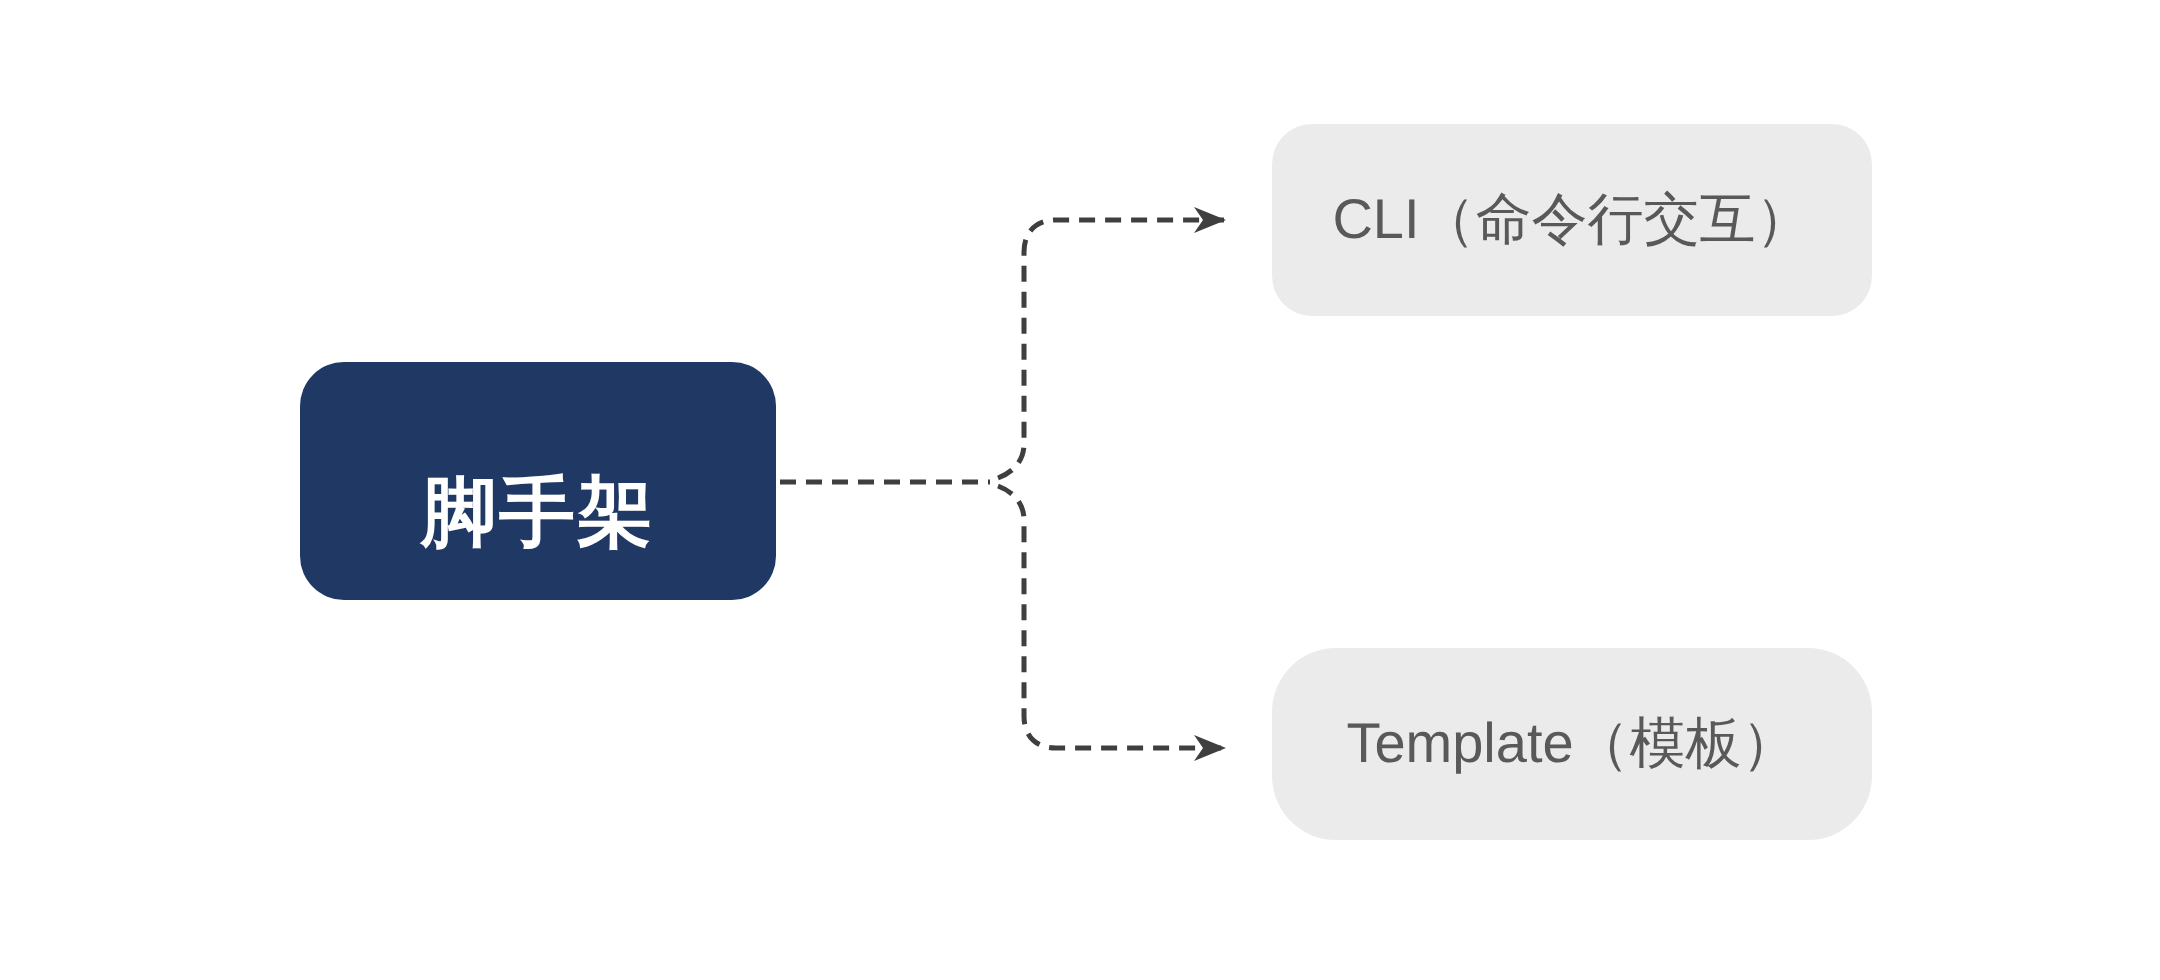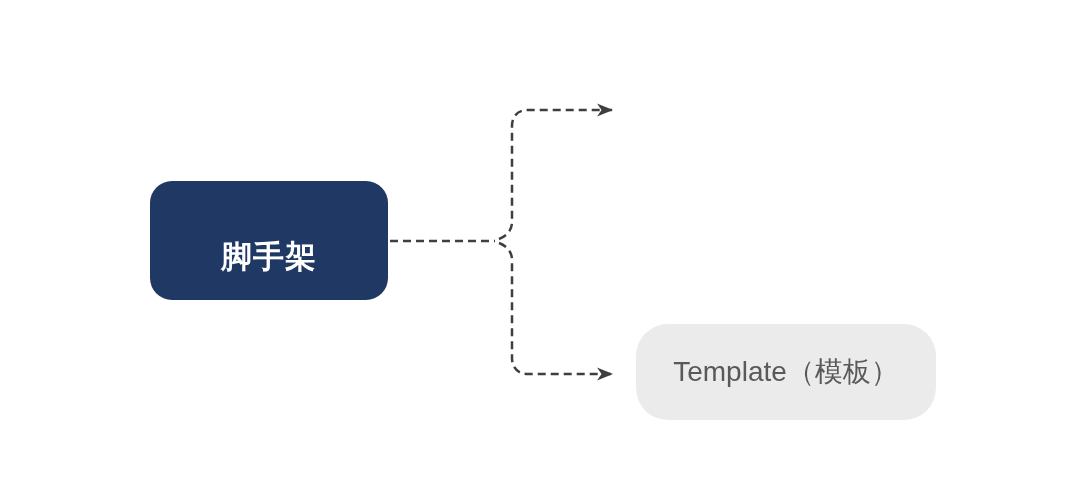--- a/index.html
+++ b/index.html
@@ -31,21 +31,21 @@
   .node-root {
     left: 150px;
     top: 181px;
     width: 238px;
     height: 119px;
     background: #1f3864;
     border-radius: 22px;
   }
   .node-root .label {
     color: #ffffff;
-    font-size: 31px;
+    font-size: 38px;
     font-weight: 600;
     letter-spacing: 1px;
     margin-top: 32px;
   }
   .node-child {
     left: 636px;
     width: 300px;
     height: 96px;
     background: #ebebeb;
     border-radius: 20px;
@@ -75,18 +75,21 @@
 
     <path d="M 499 239 C 507 236 512 230 512 222 L 512 126 C 512 116 518 110 528 110 L 612 110" fill="none" stroke="#3f3f3f" stroke-width="2.5" stroke-dasharray="8 5" marker-end="url(#arrow)"></path>
 
     <path d="M 499 243 C 507 246 512 252 512 260 L 512 358 C 512 368 518 374 528 374 L 612 374" fill="none" stroke="#3f3f3f" stroke-width="2.5" stroke-dasharray="8 5" marker-end="url(#arrow)"></path>
   </svg>
 
   <div class="node node-root">
     <span class="label">脚手架</span>
   </div>
 
+  <div class="node node-child node-child-top">
+    <span class="label">CLI（命令行交互）</span>
+  </div>
 
   <div class="node node-child node-child-bottom">
     <span class="label">Template（模板）</span>
   </div>
 
 </div>
 
 </body></html>

